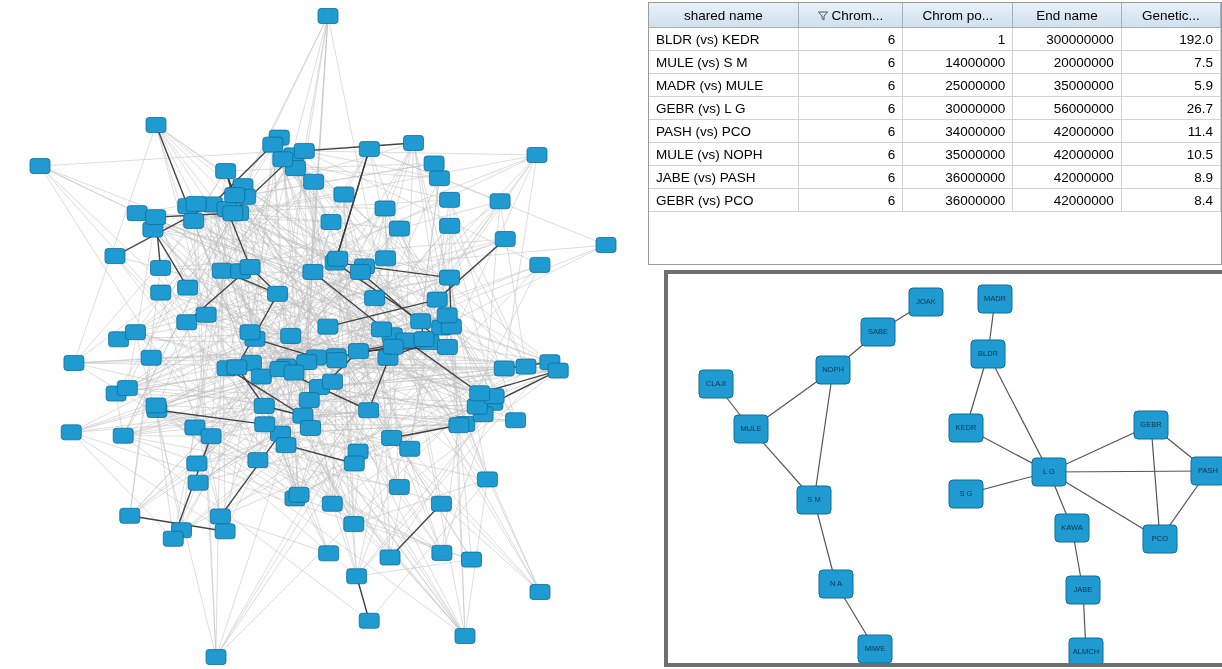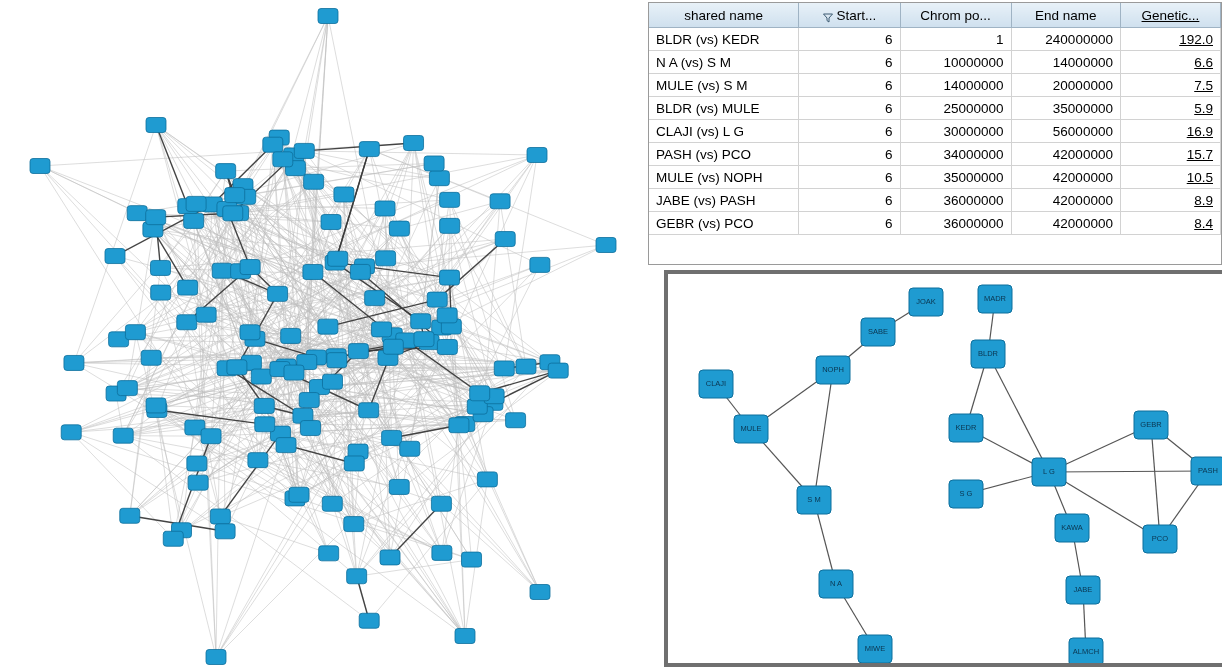--- a/index.html
+++ b/index.html
@@ -50,39 +50,39 @@
     background: linear-gradient(to bottom, #e8f1f8 0%, #cfe0ee 100%);
     border-right: 1px solid #9fb3c4;
     border-bottom: 1px solid #9fb3c4;
     height: 24px;
     font-weight: normal;
     padding: 0 6px;
     white-space: nowrap;
   }
   table.grid th .thwrap {
     display: flex;
-    align-items: center;
+    align-items: flex-start;
     justify-content: center;
     gap: 4px;
   }
   table.grid td {
     border-right: 1px solid #d2d2d2;
     border-bottom: 1px solid #d2d2d2;
     height: 22px;
     padding: 0 7px;
     white-space: nowrap;
     background: #ffffff;
   }
   td.num { text-align: right; }
   td.txt { text-align: left; }
   .col-name   { width: 150px; }
   .col-chrom  { width: 104px; }
   .col-start  { width: 110px; }
   .col-end    { width: 108px; }
-  .col-gen    { width: 100px; text-decoration: underline; }
+  .col-gen    { width: 100px; }
   .filter-icon {
     display: inline-block;
     width: 10px;
     height: 10px;
     position: relative;
     top: 1px;
   }
 
   
   #small-network {
@@ -852,21 +852,21 @@
               <span>shared name</span>
             </div>
           </th>
           <th class="col-chrom">
             <div class="thwrap">
               <span class="filter-icon">
                 <svg width="10" height="10" viewBox="0 0 10 10">
                   <polygon points="0.5,1 9.5,1 6,5 6,9 4,7.6 4,5" fill="none" stroke="#3c5b72" stroke-width="1"></polygon>
                 </svg>
               </span>
-              <span>Start...</span>
+              <span>Chrom...</span>
             </div>
           </th>
           <th class="col-start">
             <div class="thwrap">
               <span>Chrom po...</span>
             </div>
           </th>
           <th class="col-end">
             <div class="thwrap">
               <span>End name</span>
@@ -877,57 +877,50 @@
               <span>Genetic...</span>
             </div>
           </th>
         </tr>
       </thead>
       <tbody id="table-body">
           <tr>
             <td class="txt col-name">BLDR (vs) KEDR</td>
             <td class="num col-chrom">6</td>
             <td class="num col-start">1</td>
-            <td class="num col-end">240000000</td>
+            <td class="num col-end">300000000</td>
             <td class="num col-gen">192.0</td>
-          </tr>
-          <tr>
-            <td class="txt col-name">N A (vs) S M</td>
-            <td class="num col-chrom">6</td>
-            <td class="num col-start">10000000</td>
-            <td class="num col-end">14000000</td>
-            <td class="num col-gen">6.6</td>
           </tr>
           <tr>
             <td class="txt col-name">MULE (vs) S M</td>
             <td class="num col-chrom">6</td>
             <td class="num col-start">14000000</td>
             <td class="num col-end">20000000</td>
             <td class="num col-gen">7.5</td>
           </tr>
           <tr>
-            <td class="txt col-name">BLDR (vs) MULE</td>
+            <td class="txt col-name">MADR (vs) MULE</td>
             <td class="num col-chrom">6</td>
             <td class="num col-start">25000000</td>
             <td class="num col-end">35000000</td>
             <td class="num col-gen">5.9</td>
           </tr>
           <tr>
-            <td class="txt col-name">CLAJI (vs) L G</td>
+            <td class="txt col-name">GEBR (vs) L G</td>
             <td class="num col-chrom">6</td>
             <td class="num col-start">30000000</td>
             <td class="num col-end">56000000</td>
-            <td class="num col-gen">16.9</td>
+            <td class="num col-gen">26.7</td>
           </tr>
           <tr>
             <td class="txt col-name">PASH (vs) PCO</td>
             <td class="num col-chrom">6</td>
             <td class="num col-start">34000000</td>
             <td class="num col-end">42000000</td>
-            <td class="num col-gen">15.7</td>
+            <td class="num col-gen">11.4</td>
           </tr>
           <tr>
             <td class="txt col-name">MULE (vs) NOPH</td>
             <td class="num col-chrom">6</td>
             <td class="num col-start">35000000</td>
             <td class="num col-end">42000000</td>
             <td class="num col-gen">10.5</td>
           </tr>
           <tr>
             <td class="txt col-name">JABE (vs) PASH</td>

